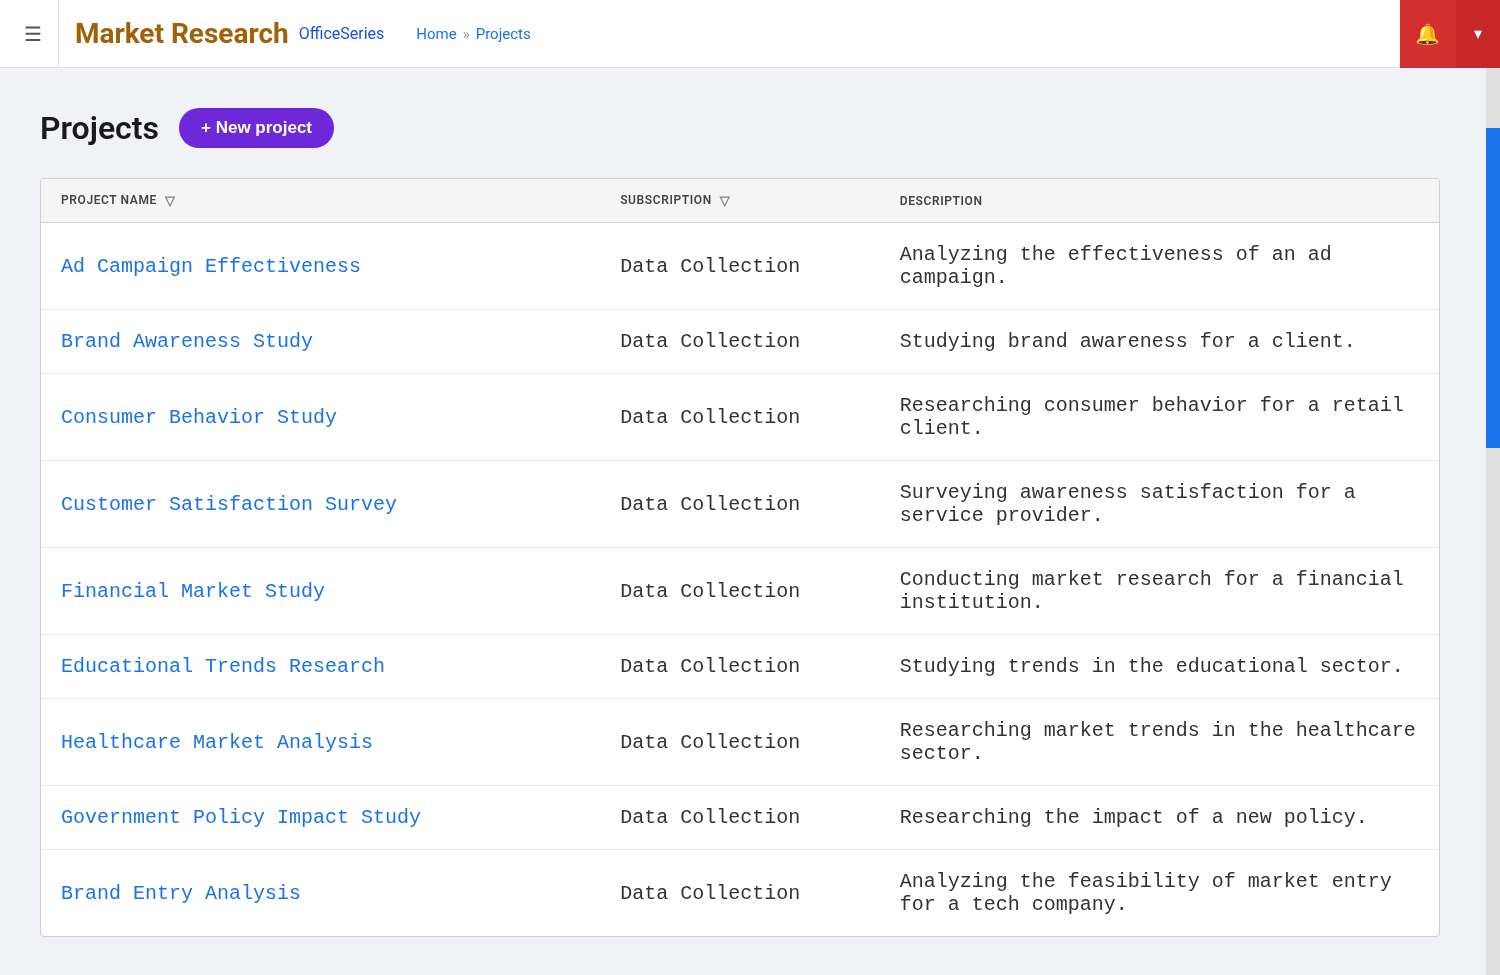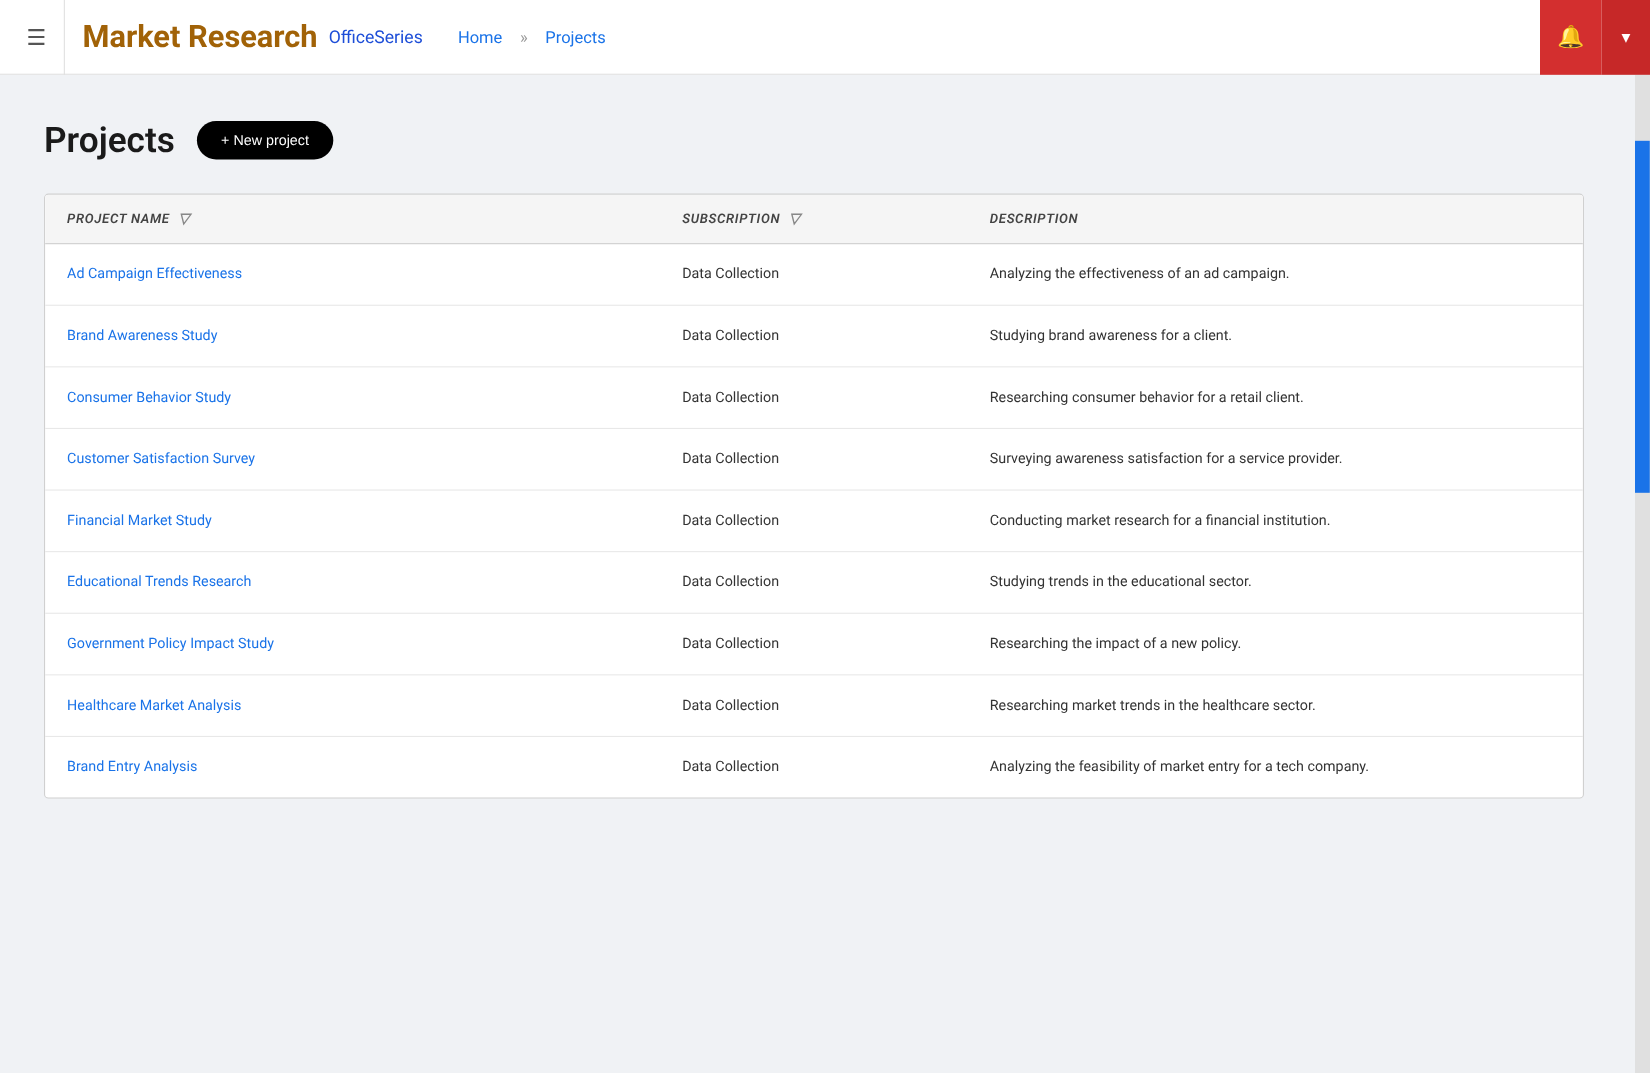--- a/index.html
+++ b/index.html
@@ -50,21 +50,21 @@
 
     .header-subtitle {
       font-size: 16px;
       color: #1d4ed8;
       margin-right: 32px;
     }
 
     .breadcrumb {
       display: flex;
       align-items: center;
-      gap: 16px;
+      gap: 6px;
       font-size: 15px;
     }
 
     .breadcrumb-home {
       color: #1a73e8;
       cursor: pointer;
     }
 
     .breadcrumb-sep {
       color: #999;
@@ -122,31 +122,31 @@
       margin-bottom: 30px;
     }
 
     .page-title {
       font-size: 32px;
       font-weight: 600;
       color: #1a1a1a;
     }
 
     .new-project-btn {
-      background: #000000;
+      background: #6d28d9;
       color: white;
       border: none;
       border-radius: 30px;
       padding: 10px 22px;
-      font-size: 13px;
+      font-size: 17px;
       cursor: pointer;
       display: flex;
       align-items: center;
       gap: 6px;
-      font-weight: 400;
+      font-weight: 700;
     }
 
     
     .table-container {
       background: white;
       border: 1px solid #d0d0d0;
       border-radius: 4px;
       overflow: hidden;
       margin-right: 20px;
     }
@@ -178,43 +178,43 @@
     th.col-subscription {
       width: 20%;
     }
 
     th.col-description {
       width: 40%;
     }
 
     .th-inner {
       display: flex;
-      align-items: center;
+      align-items: flex-start;
       gap: 8px;
-      font-style: italic;
     }
 
     .filter-icon {
       color: #888;
       font-size: 13px;
     }
 
     tbody tr {
       border-bottom: 1px solid #e8e8e8;
     }
 
     tbody tr:last-child {
       border-bottom: none;
     }
 
     td {
       padding: 20px 20px;
-      font-size: 13px;
+      font-size: 20px;
       color: #333;
       vertical-align: middle;
+      font-family: Liberation Mono, monospace;
     }
 
     td.project-name-cell {
       color: #1a73e8;
       cursor: pointer;
     }
 
     
     .scroll-indicator {
       position: fixed;
@@ -308,28 +308,28 @@
             <td class="project-name-cell">Financial Market Study</td>
             <td>Data Collection</td>
             <td>Conducting market research for a financial institution.</td>
           </tr>
           <tr>
             <td class="project-name-cell">Educational Trends Research</td>
             <td>Data Collection</td>
             <td>Studying trends in the educational sector.</td>
           </tr>
           <tr>
+            <td class="project-name-cell">Healthcare Market Analysis</td>
+            <td>Data Collection</td>
+            <td>Researching market trends in the healthcare sector.</td>
+          </tr>
+          <tr>
             <td class="project-name-cell">Government Policy Impact Study</td>
             <td>Data Collection</td>
             <td>Researching the impact of a new policy.</td>
-          </tr>
-          <tr>
-            <td class="project-name-cell">Healthcare Market Analysis</td>
-            <td>Data Collection</td>
-            <td>Researching market trends in the healthcare sector.</td>
           </tr>
           <tr>
             <td class="project-name-cell">Brand Entry Analysis</td>
             <td>Data Collection</td>
             <td>Analyzing the feasibility of market entry for a tech company.</td>
           </tr>
         </tbody>
     </table>
   </div>
 </main>

